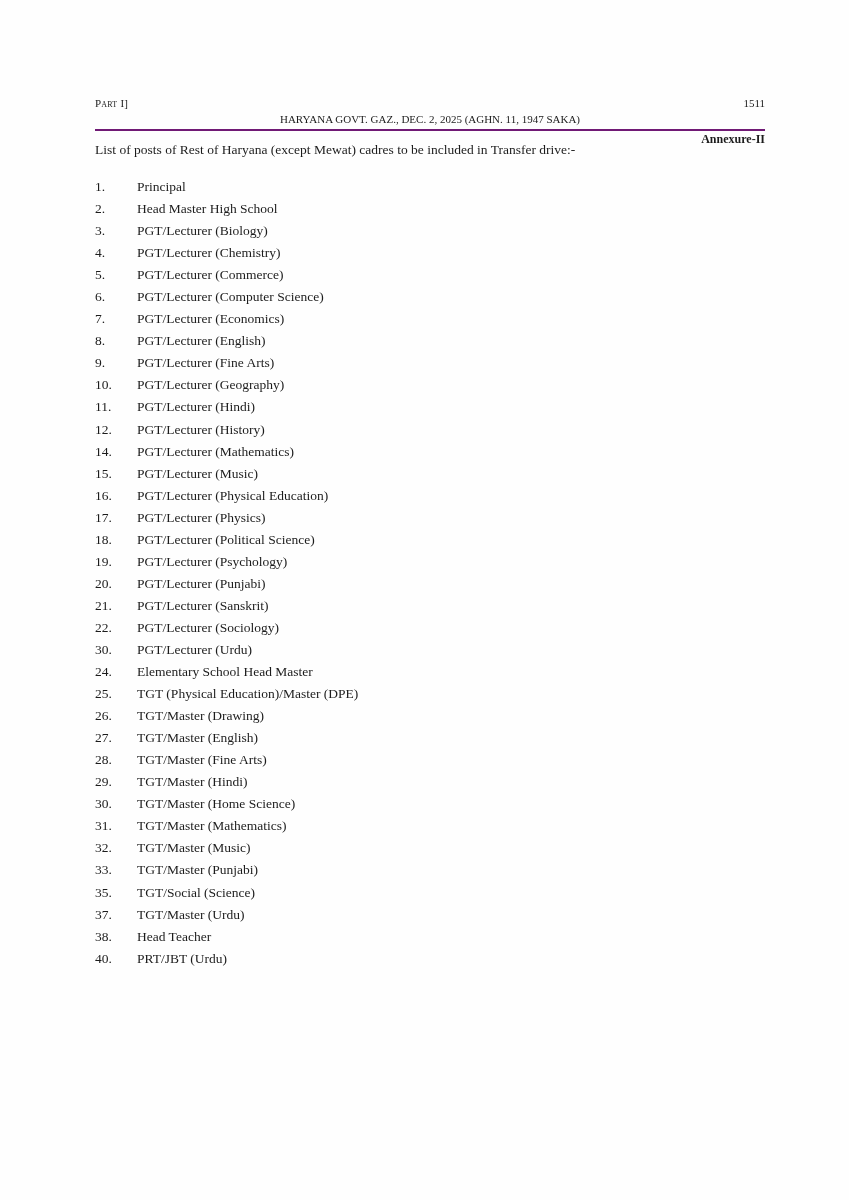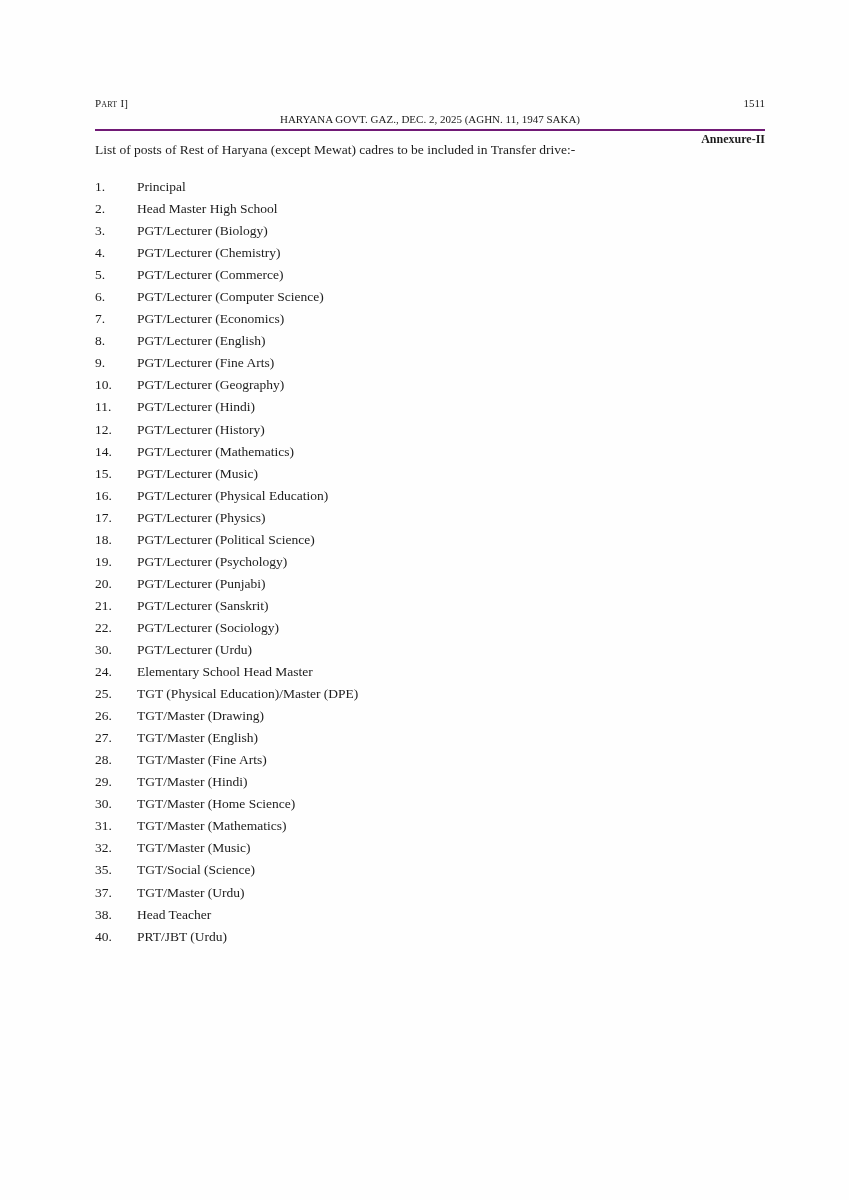--- a/index.html
+++ b/index.html
@@ -261,20 +261,24 @@
   <li class="post-row">
     <span class="num">31.</span>
     <span class="label">TGT/Master (Mathematics)</span>
   </li>
 
   <li class="post-row">
     <span class="num">32.</span>
     <span class="label">TGT/Master (Music)</span>
   </li>
 
+  <li class="post-row">
+    <span class="num">33.</span>
+    <span class="label">TGT/Master (Punjabi)</span>
+  </li>
 
 
   <li class="post-row">
     <span class="num">35.</span>
     <span class="label">TGT/Social (Science)</span>
   </li>
 
 
   <li class="post-row">
     <span class="num">37.</span>

